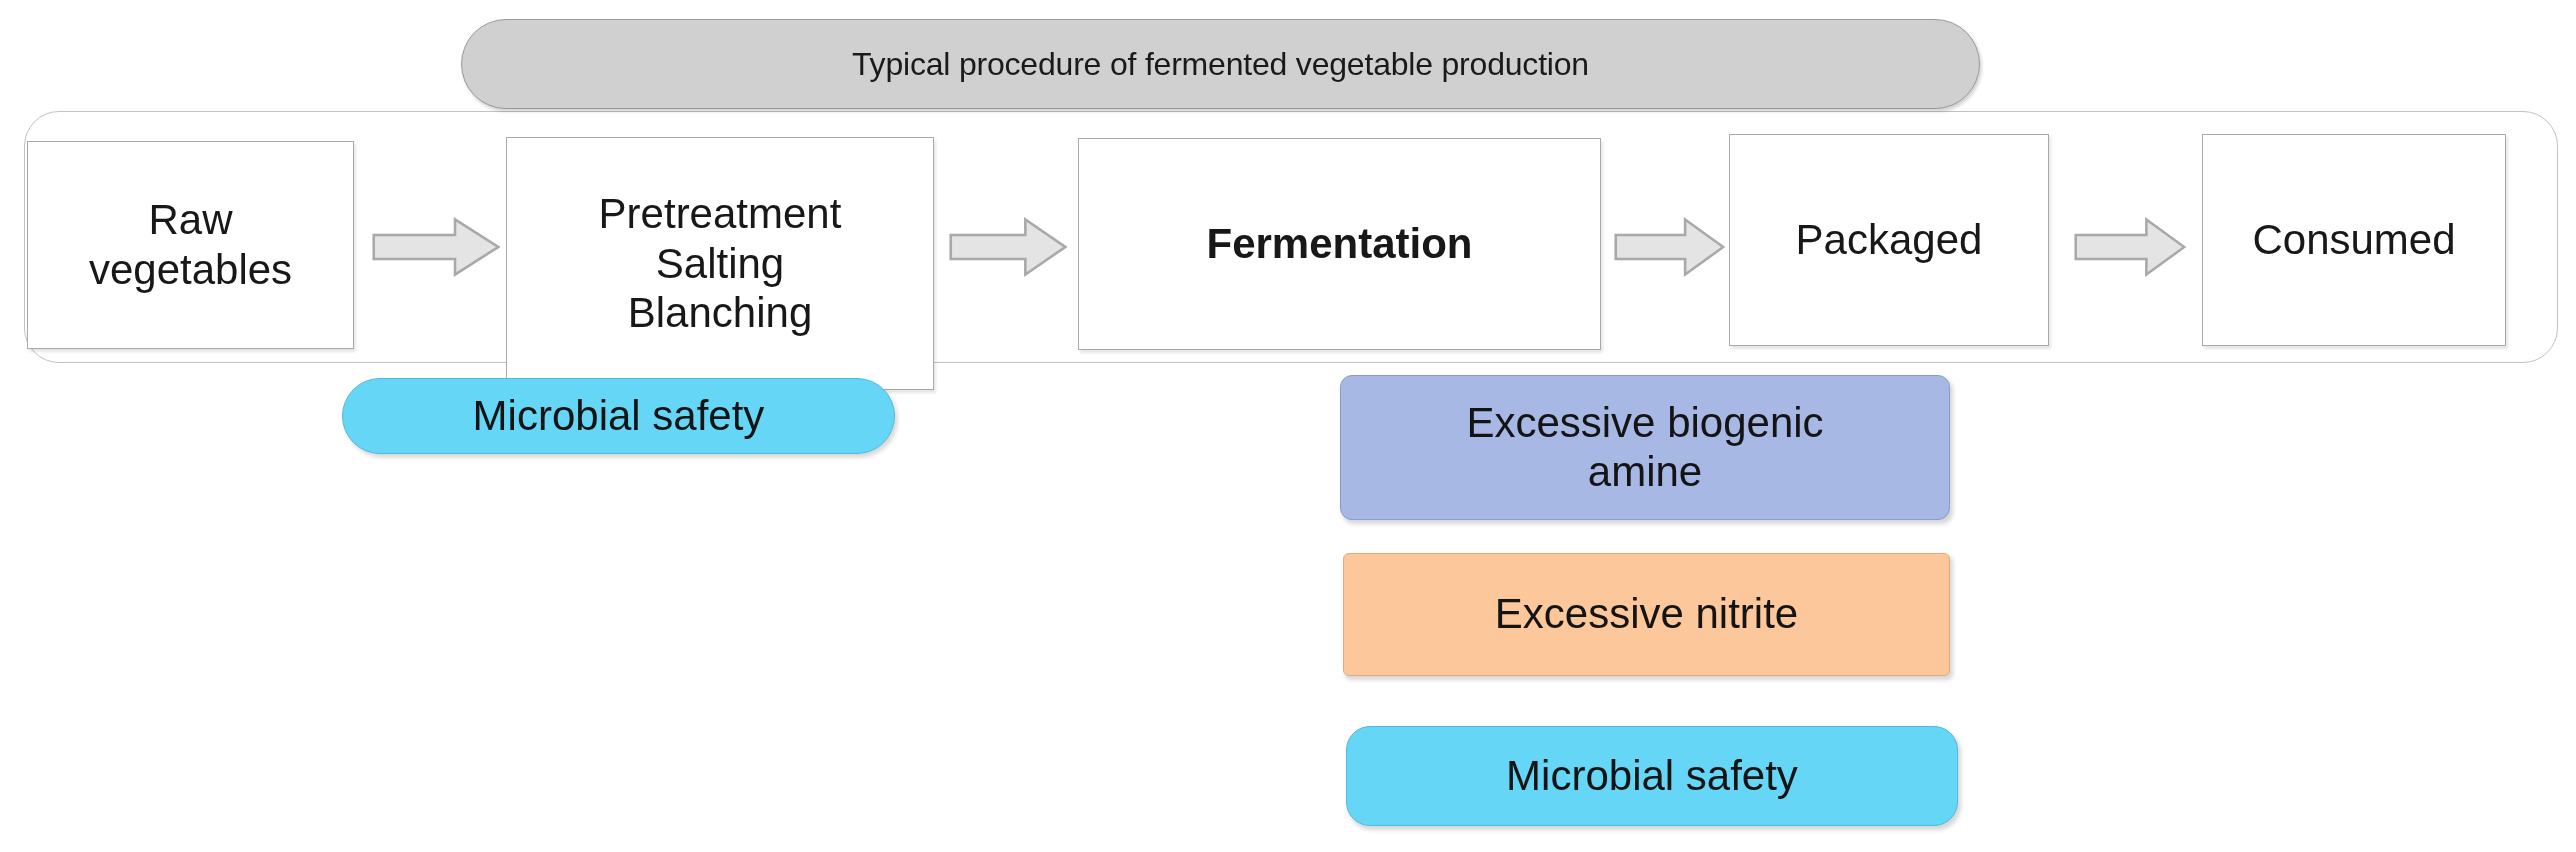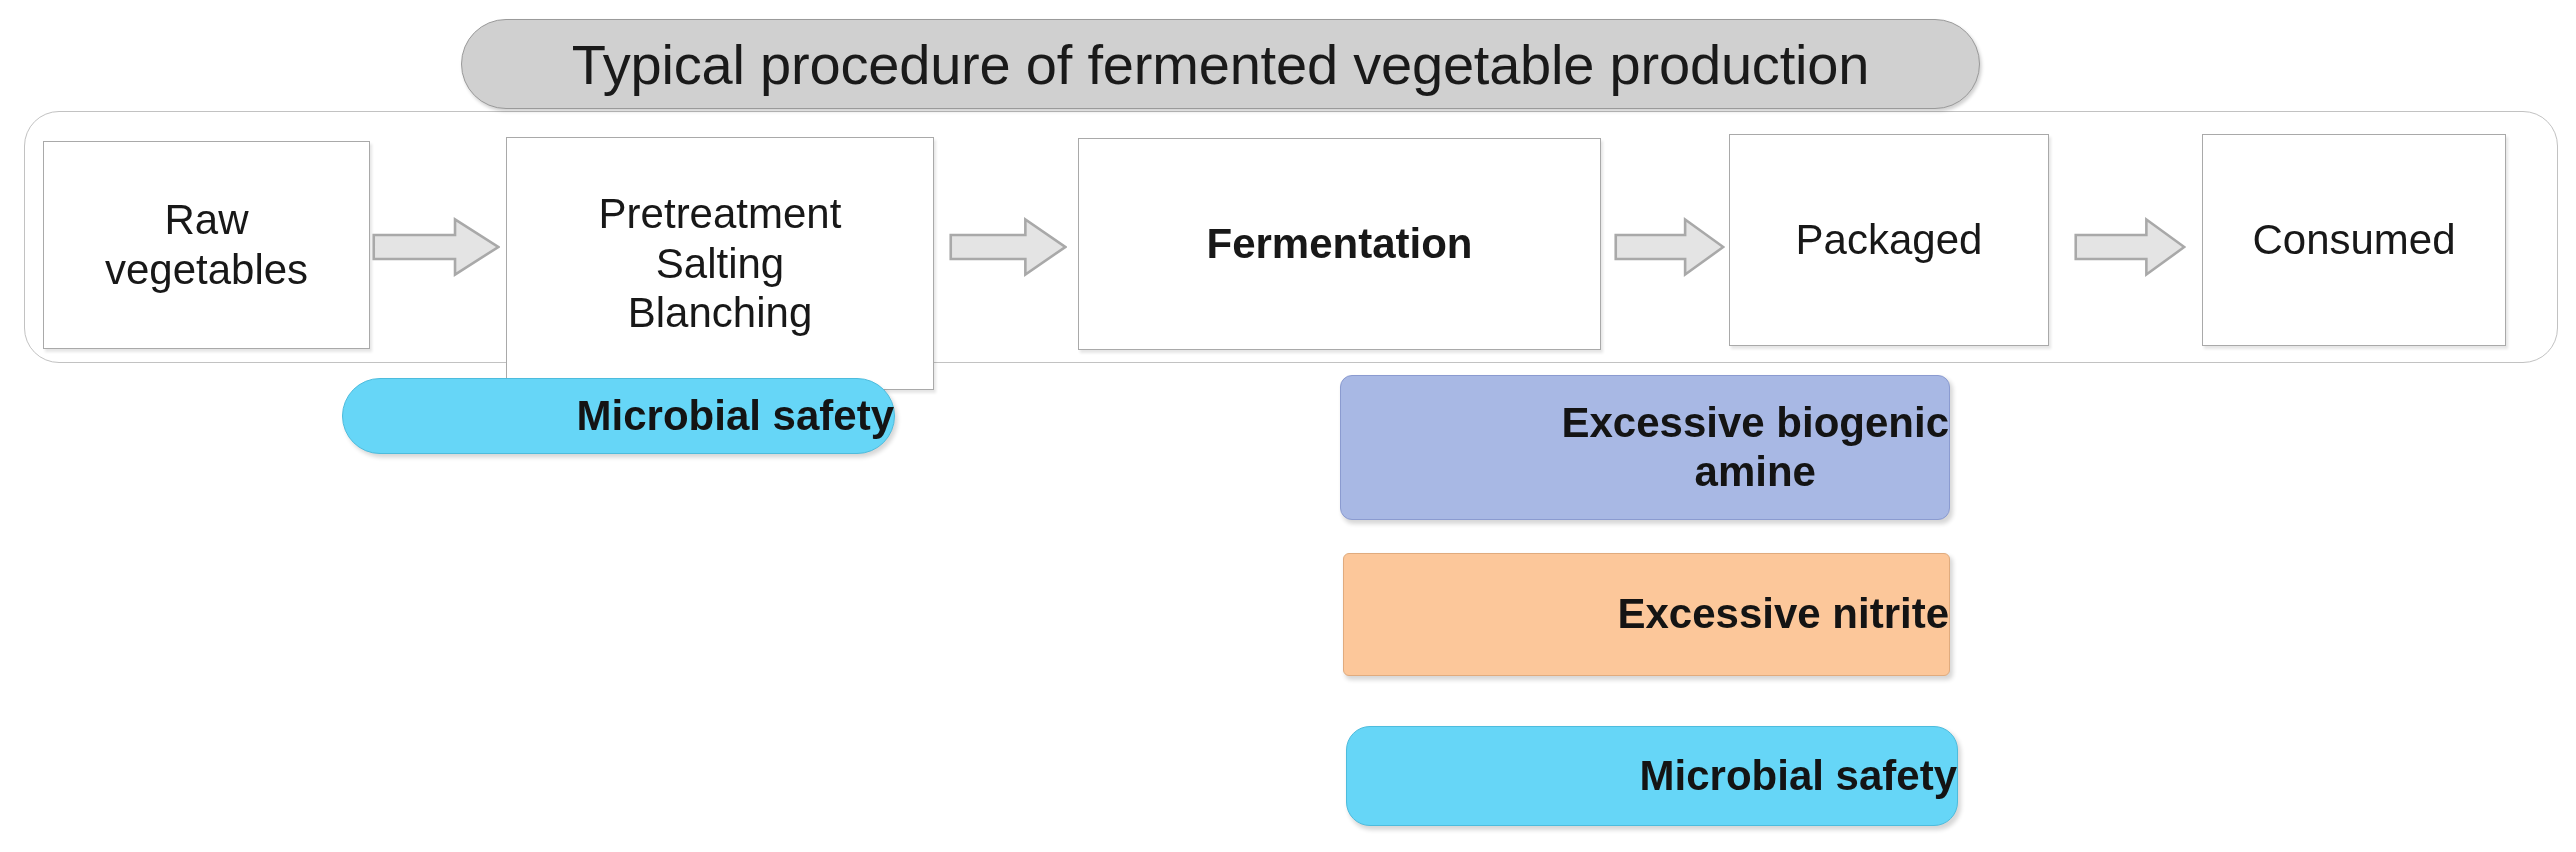--- a/index.html
+++ b/index.html
@@ -26,21 +26,21 @@
     border: 1.7px solid #9a9a9a;
     border-radius: 45px;
     box-sizing: border-box;
     display: flex;
     align-items: center;
     justify-content: center;
     box-shadow: 1.7px 2.6px 3.5px rgba(0,0,0,0.18);
     z-index: 5;
   }
   #title-banner .title-text {
-    font-size: 56px;
+    font-size: 32px;
     color: #1a1a1a;
     letter-spacing: -0.2px;
     white-space: nowrap;
   }
 
   
   #process-container {
     position: absolute;
     left: 24px;
     top: 111px;
@@ -65,21 +65,21 @@
     text-align: center;
     box-shadow: 1.7px 2.6px 2.6px rgba(0,0,0,0.10);
     z-index: 3;
   }
   .step-box .step-label {
     font-size: 42px;
     line-height: 1.18;
     color: #181818;
   }
 
-  #step-raw-vegetables   { left: 43px;   top: 141px; width: 327px; height: 208px; }
+  #step-raw-vegetables   { left: 27px;   top: 141px; width: 327px; height: 208px; }
   #step-pretreatment     { left: 506px;  top: 137px; width: 428px; height: 253px; }
   #step-fermentation     { left: 1078px; top: 138px; width: 523px; height: 212px; font-weight: bold; }
   #step-packaged         { left: 1729px; top: 134px; width: 320px; height: 212px; }
   #step-consumed         { left: 2202px; top: 134px; width: 304px; height: 212px; }
 
   
   .flow-arrow {
     position: absolute;
     z-index: 3;
   }
@@ -87,25 +87,24 @@
   #arrow-2 { left: 949px; top: 216px; width: 118px; height: 62px; }
   #arrow-3 { left: 1614px; top: 216px; width: 111px; height: 62px; }
   #arrow-4 { left: 2074px; top: 216px; width: 112px; height: 62px; }
 
   
   .annotation-pill {
     position: absolute;
     box-sizing: border-box;
     display: flex;
     align-items: center;
-    justify-content: flex-end;
+    justify-content: center;
     text-align: center;
     box-shadow: 2.6px 3.5px 4.3px rgba(0,0,0,0.16);
     z-index: 4;
-    font-weight: bold;
   }
   .annotation-pill .pill-label {
     font-size: 42px;
     line-height: 1.16;
     color: #141414;
   }
 
   #pill-microbial-safety-left {
     left: 342px;  top: 378px;  width: 553px; height: 76px;
     background: #66d6f7;

